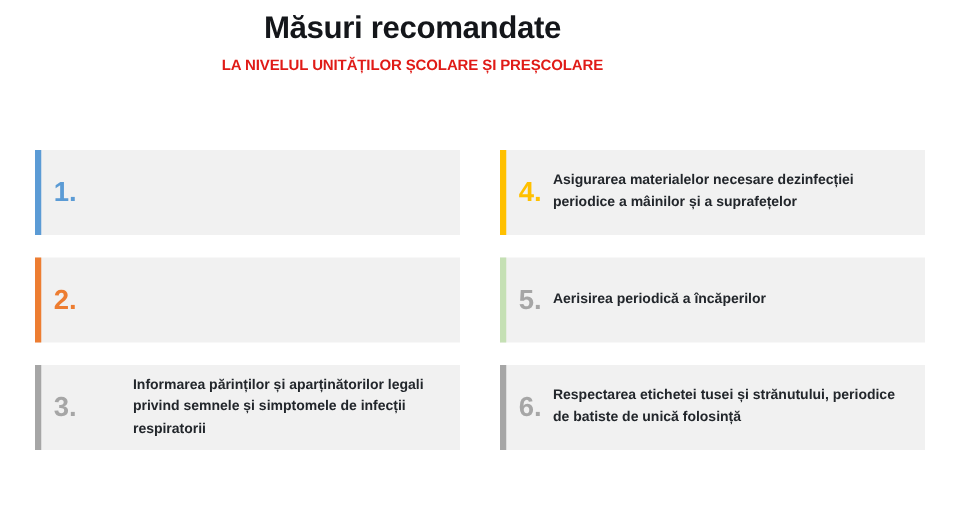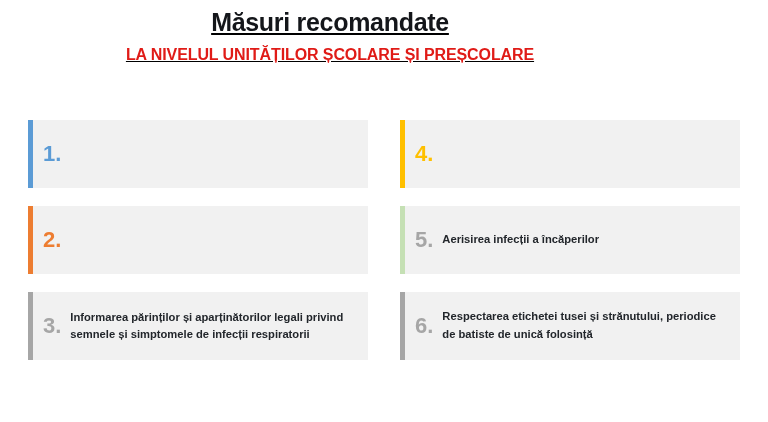--- a/index.html
+++ b/index.html
@@ -11,38 +11,37 @@
     height: 422px;
     background: #ffffff;
     font-family: "Liberation Sans", sans-serif;
     overflow: hidden;
   }
   .poster {
     position: relative;
     width: 660px;
     height: 422px;
     box-sizing: border-box;
-    text-decoration: underline;
   }
 
   
   .header {
     padding-top: 8px;
     text-align: center;
   }
   .title {
     font-size: 25px;
     font-weight: bold;
     color: #14161a;
     letter-spacing: -0.3px;
     line-height: 1.15;
     margin: 0;
   }
   .subtitle {
-    font-size: 16px;
+    font-size: 12px;
     font-weight: bold;
     color: #e01b17;
     letter-spacing: -0.1px;
     margin: 9px 0 0 0;
     line-height: 1.1;
   }
 
   
   .grid {
     position: absolute;
@@ -81,21 +80,21 @@
   }
   .card-text {
     flex: 1 1 auto;
     font-size: 11.2px;
     font-weight: bold;
     color: #22262b;
     line-height: 1.58;
     padding-right: 10px;
   }
   
-  .card.tall .card-text { line-height: 1.55; }
+  .card.tall .card-text { line-height: 1.55; margin-left: 36px; }
 </style>
 </head>
 <body style="background: rgb(255, 255, 255);">
 
 <div class="poster">
 
   <div class="header">
     <h1 class="title" style="color: rgb(20, 22, 26);">Măsuri recomandate</h1>
     <h2 class="subtitle" style="color: rgb(224, 27, 23);">LA NIVELUL UNITĂȚILOR ȘCOLARE ȘI PREȘCOLARE</h2>
   </div>
@@ -103,31 +102,32 @@
   <div class="grid">
 
     <div class="card" style="background: rgb(241, 241, 241);">
       <span class="accent-bar" style="background: rgb(91, 155, 213);"></span>
       <span class="card-number" style="color: rgb(91, 155, 213);">1.</span>
     </div>
 
     <div class="card" style="background: rgb(241, 241, 241);">
       <span class="accent-bar" style="background: rgb(255, 192, 0);"></span>
       <span class="card-number" style="color: rgb(255, 192, 0);">4.</span>
+      <span class="card-text" style="color: rgb(34, 38, 43);">Asigurarea materialelor necesare dezinfecției periodice a mâinilor și a suprafețelor</span>
     </div>
 
     <div class="card" style="background: rgb(241, 241, 241);">
       <span class="accent-bar" style="background: rgb(237, 125, 49);"></span>
       <span class="card-number" style="color: rgb(237, 125, 49);">2.</span>
     </div>
 
     <div class="card" style="background: rgb(241, 241, 241);">
       <span class="accent-bar" style="background: rgb(197, 224, 180);"></span>
       <span class="card-number" style="color: rgb(166, 166, 166);">5.</span>
-      <span class="card-text" style="color: rgb(34, 38, 43);">Aerisirea infecții a încăperilor</span>
+      <span class="card-text" style="color: rgb(34, 38, 43);">Aerisirea periodică a încăperilor</span>
     </div>
 
     <div class="card tall" style="background: rgb(241, 241, 241);">
       <span class="accent-bar" style="background: rgb(166, 166, 166);"></span>
       <span class="card-number" style="color: rgb(166, 166, 166);">3.</span>
       <span class="card-text" style="color: rgb(34, 38, 43);">Informarea părinților și aparținătorilor legali privind semnele și simptomele de infecții respiratorii</span>
     </div>
 
     <div class="card" style="background: rgb(241, 241, 241);">
       <span class="accent-bar" style="background: rgb(166, 166, 166);"></span>

